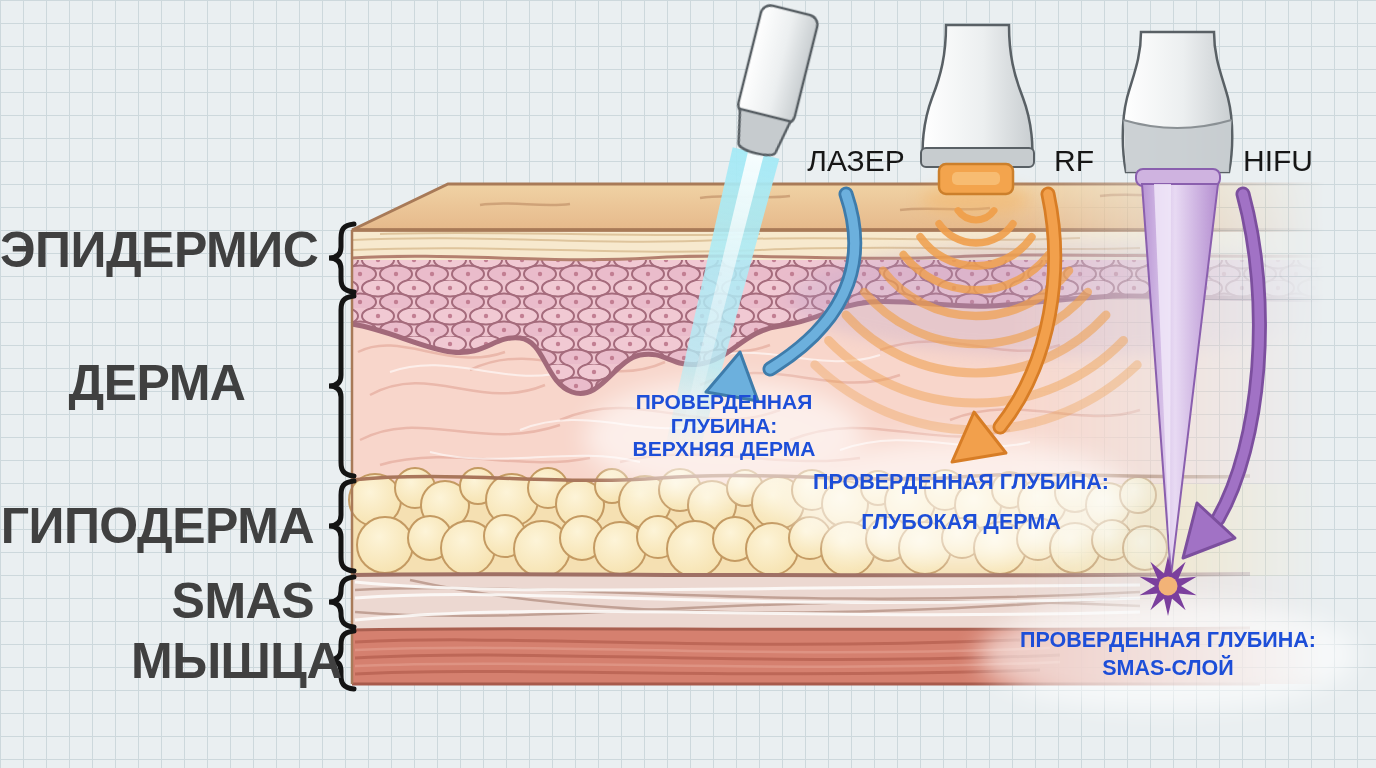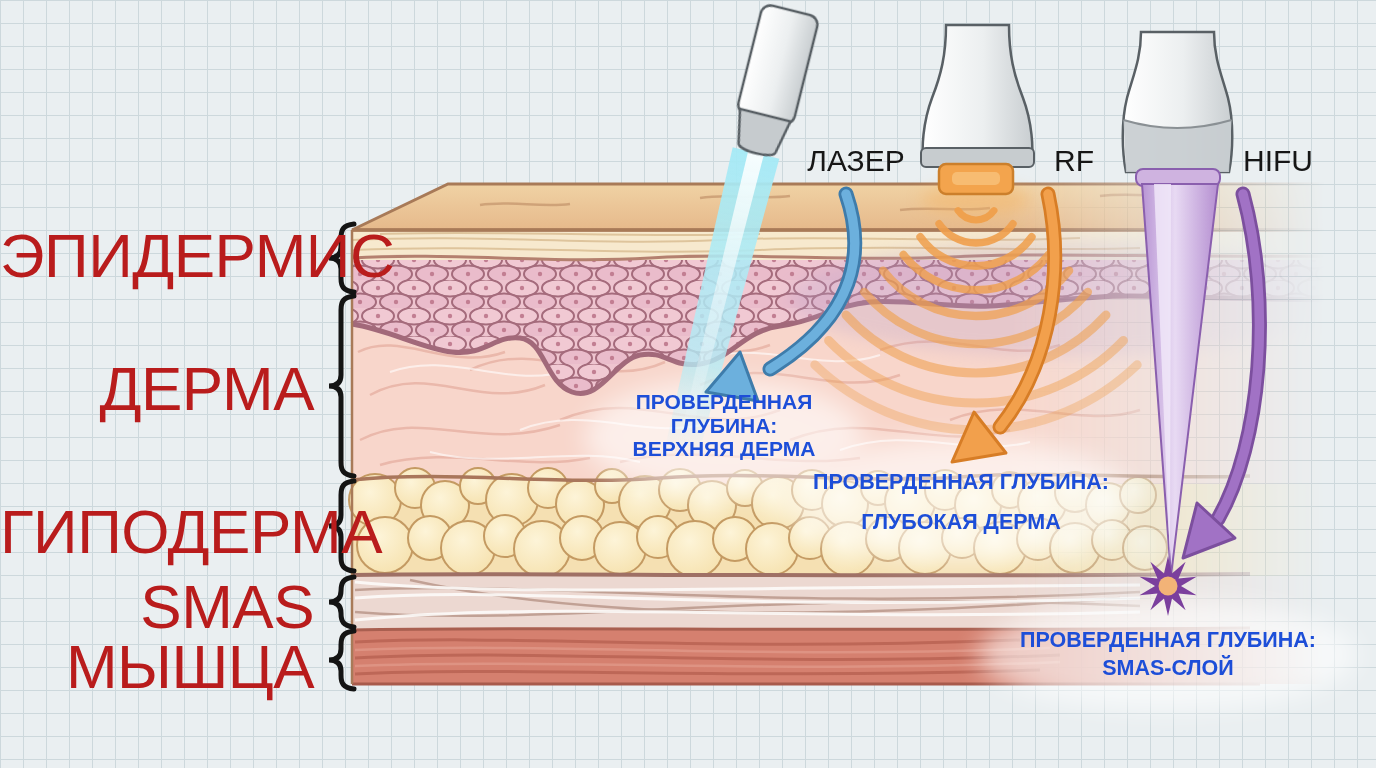--- a/index.html
+++ b/index.html
@@ -9,28 +9,28 @@
     background-color:#eaeff1;
     background-image:
       linear-gradient(#cdd8dc 1px, transparent 1px),
       linear-gradient(90deg,#cdd8dc 1px, transparent 1px);
     background-size:23px 23px;
   }
   .stage{position:absolute;inset:0;width:1376px;height:768px;}
   svg.art{position:absolute;left:0;top:0;}
   .layer-lbl{
     position:absolute;left:0;width:314px;text-align:right;
-    font-size:62px;font-weight:400;color:#b91c1c;line-height:1;letter-spacing:-0.5px;
+    font-size:50px;font-weight:700;color:#404040;line-height:1;letter-spacing:-0.5px;
     white-space:nowrap;
   }
   .lbl-epidermis{top:225px;}
-  .lbl-derma{top:358px;}
+  .lbl-derma{top:358px;text-align:center;}
   .lbl-hypoderma{top:501px;}
   .lbl-smas{top:576px;}
-  .lbl-muscle{top:636px;}
+  .lbl-muscle{top:636px;margin-left:28px;}
   .dev-lbl{
     position:absolute;font-size:30px;font-weight:500;color:#161616;
     line-height:1;text-align:center;white-space:nowrap;
   }
   .dev-laser{left:786px;top:146px;width:140px;}
   .dev-rf{left:1024px;top:146px;width:70px;text-align:right;}
   .dev-hifu{left:1212px;top:146px;width:132px;}
   .ann{
     position:absolute;font-weight:700;color:#1d4ed8;text-align:center;
     white-space:pre-line;

